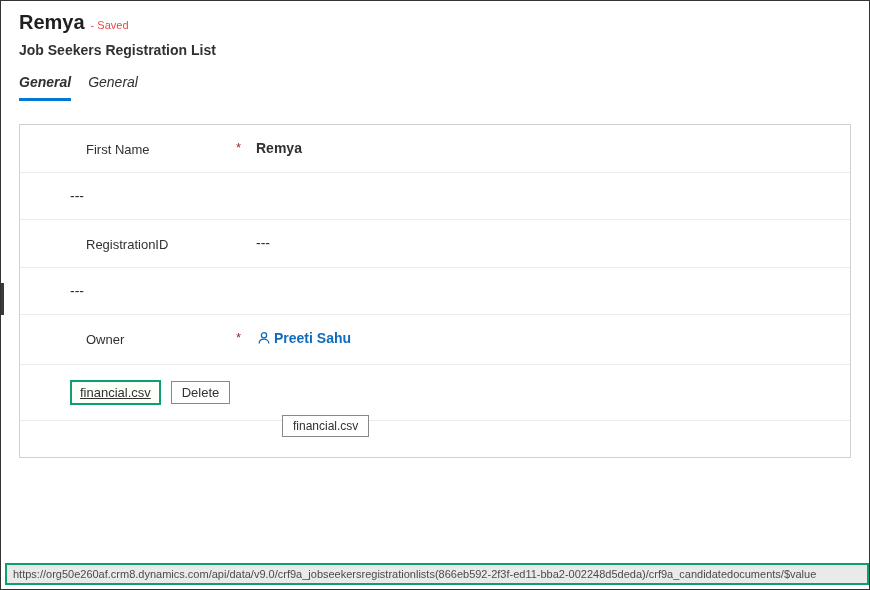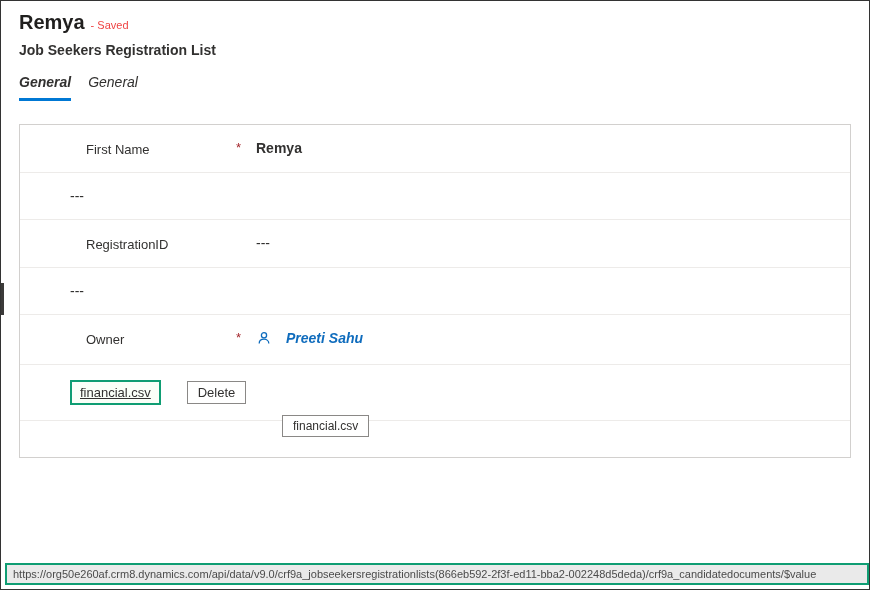--- a/index.html
+++ b/index.html
@@ -85,23 +85,22 @@
       font-size: 14px;
       color: #323130;
     }
     .field-value.bold { font-weight: 600; }
     .field-value.placeholder { color: #323130; }
     .owner-link {
       color: #0f6cbd;
       font-weight: 600;
       display: inline-flex;
       align-items: center;
-      gap: 14px;
-      cursor: pointer;
-      font-style: italic;
+      gap: 2px;
+      cursor: pointer;
     }
     .person-icon {
       width: 16px;
       height: 16px;
       display: inline-block;
     }
     .file-chip {
       display: inline-block;
       border: 2px solid #0f9d73;
       padding: 3px 8px;
@@ -110,21 +109,21 @@
       text-decoration: underline;
       cursor: pointer;
       background: #fafff8;
     }
     .delete-btn {
       display: inline-block;
       border: 1px solid #8a8886;
       background: #fff;
       font-size: 13px;
       padding: 3px 10px;
-      margin-left: 22px;
+      margin-left: 6px;
       cursor: pointer;
       color: #323130;
     }
     .tooltip {
       position: absolute;
       left: 262px;
       top: 290px;
       background: #fff;
       border: 1px solid #8a8886;
       font-size: 12px;

